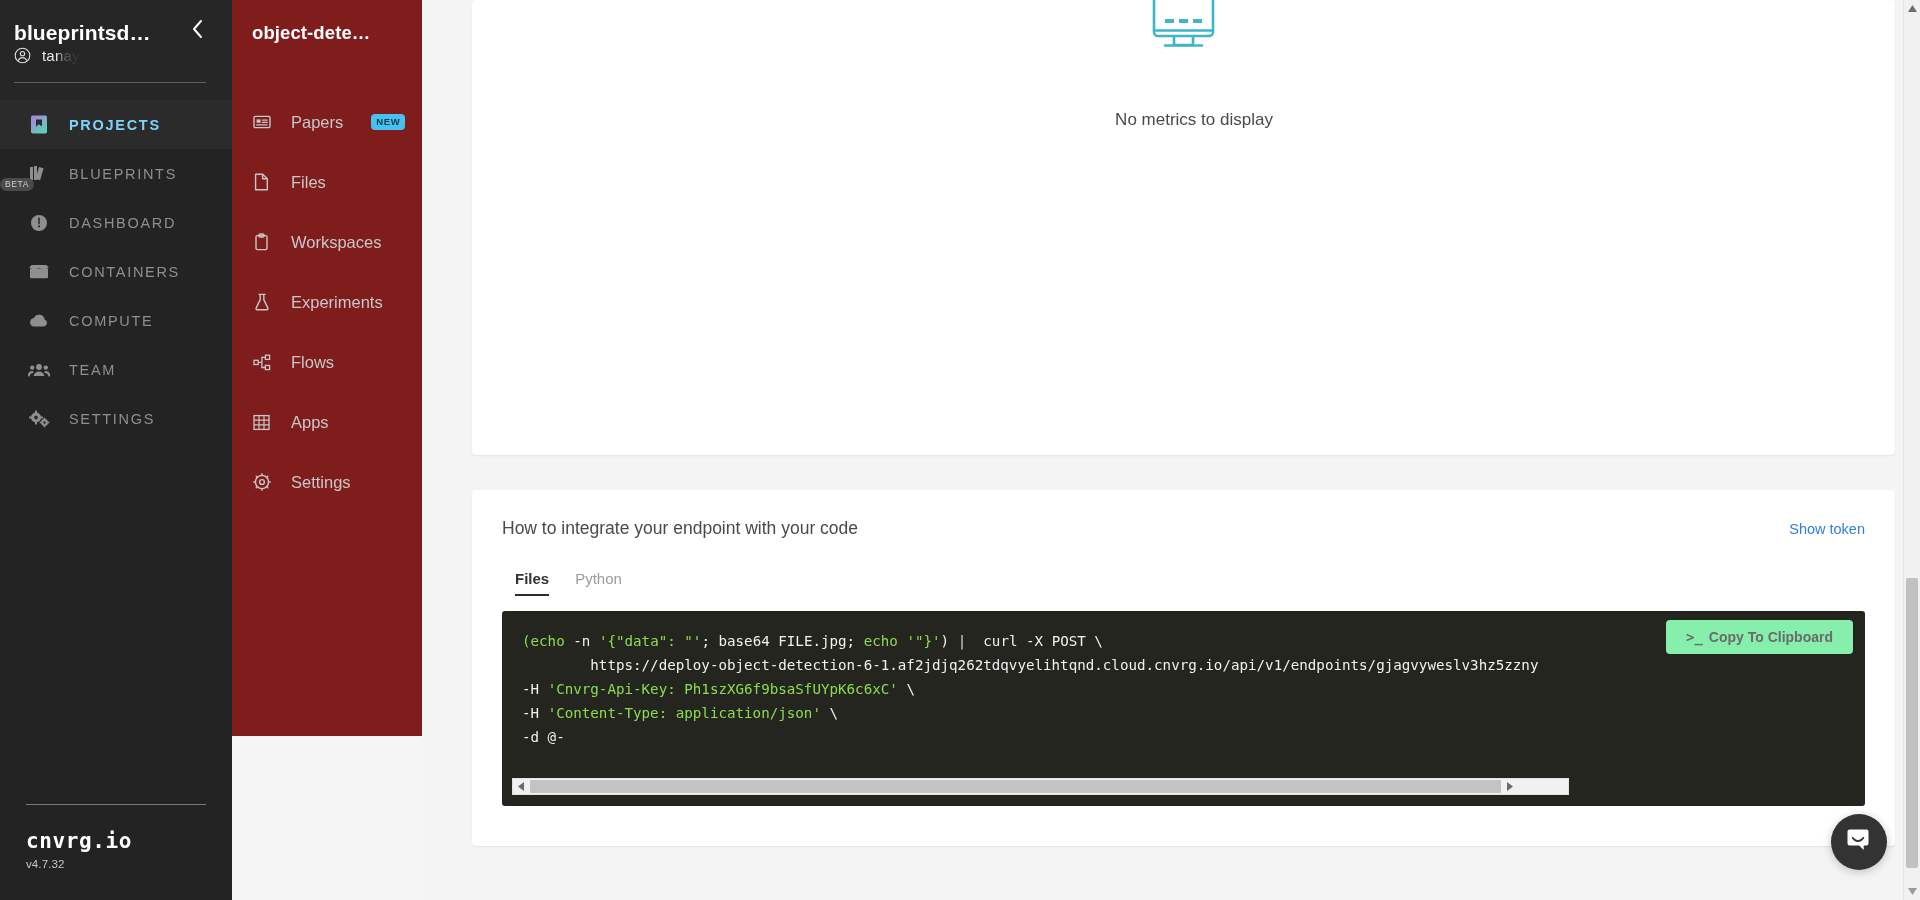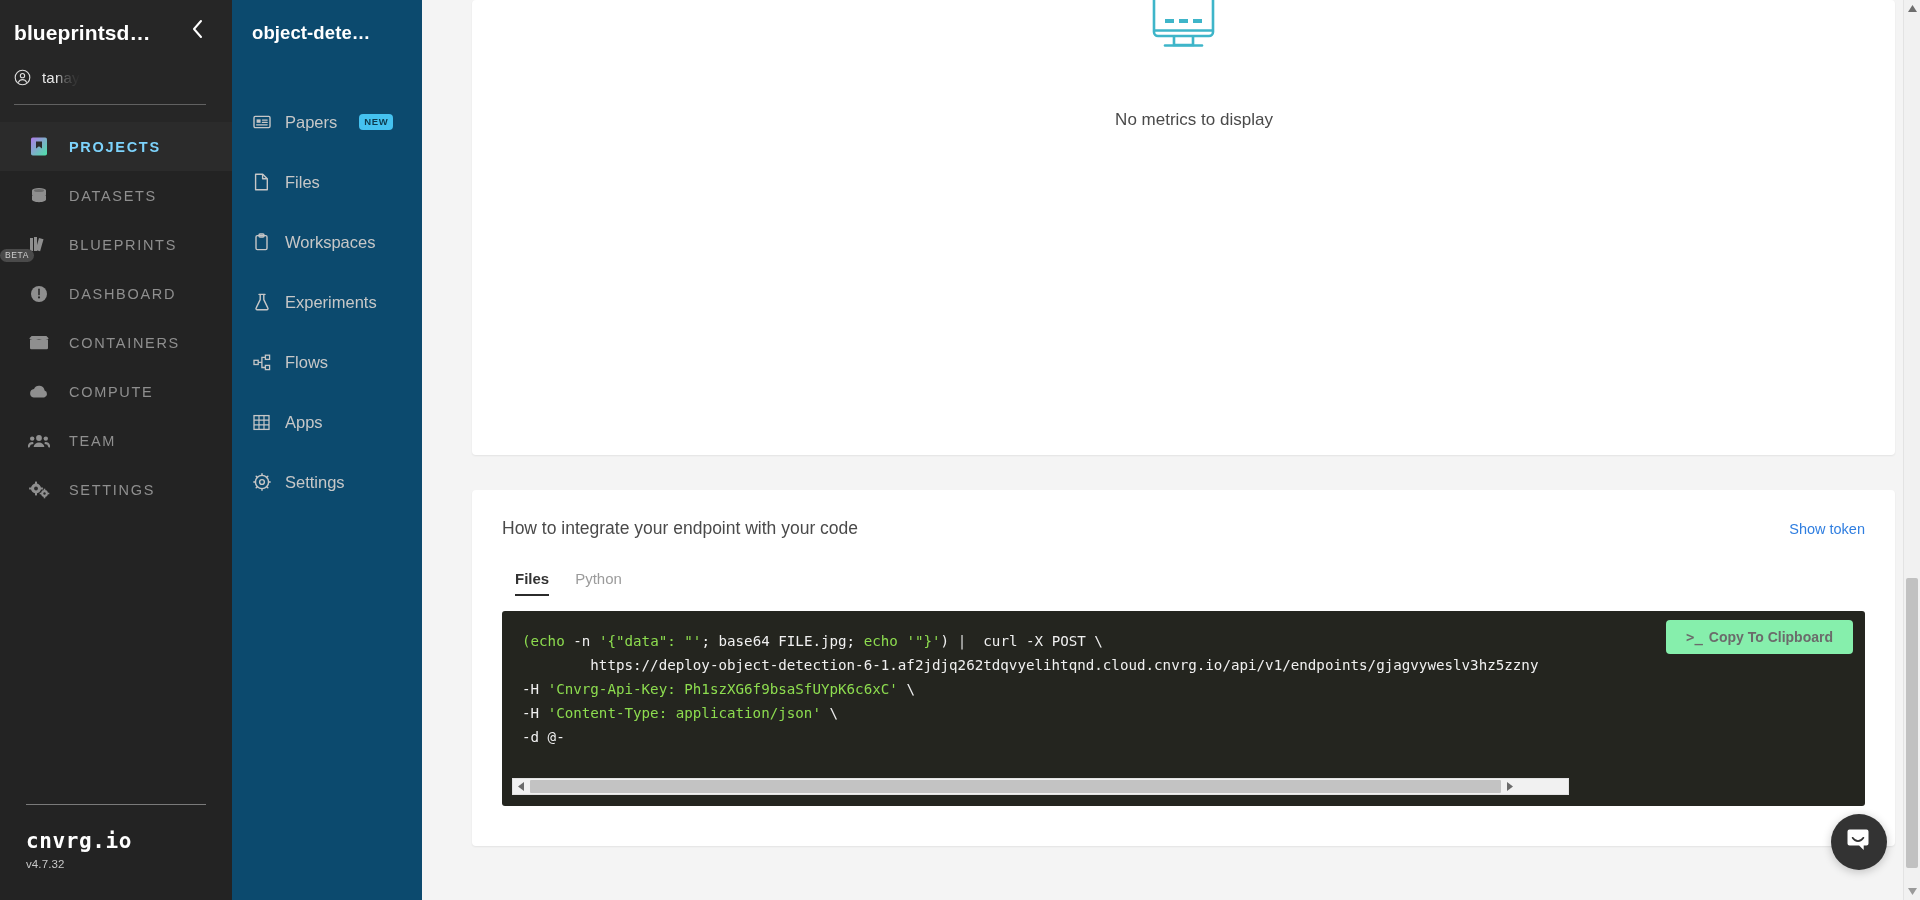--- a/index.html
+++ b/index.html
@@ -22,21 +22,21 @@
   .org-block { padding: 18px 26px 0 14px; background: #262626; }
   .org-row { display: flex; align-items: center; justify-content: space-between; }
   .org-name {
     color: #ffffff; font-size: 21px; font-weight: bold;
     letter-spacing: .1px; line-height: 26px;
   }
   .collapse-btn {
     color: #fff; font-size: 22px; line-height: 1;
     cursor: pointer; padding: 0 2px 3px 10px; font-weight: 300;
   }
-  .user-row { display: flex; align-items: flex-end; gap: 11px; margin-top: 22px; }
+  .user-row { display: flex; align-items: flex-end; gap: 11px; }
   .user-avatar-icon { width: 17px; height: 17px; flex: 0 0 17px; }
   .user-name {
     color: #e8e8e8; font-size: 15px; letter-spacing: .2px;
     white-space: nowrap; overflow: hidden;
     -webkit-mask-image: linear-gradient(to right, #000 0, #000 38%, rgba(0,0,0,.35) 52%, rgba(0,0,0,.12) 74%, rgba(0,0,0,0) 95%);
             mask-image: linear-gradient(to right, #000 0, #000 38%, rgba(0,0,0,.35) 52%, rgba(0,0,0,.12) 74%, rgba(0,0,0,0) 95%);
   }
   .org-divider { height: 1px; background: #616161; margin: 18px 0 0 0; }
 
   .nav-list { padding-top: 0; }
@@ -63,29 +63,29 @@
   .brand-block { padding: 0 26px 30px 26px; }
   .brand-divider { height: 1px; background: #7a7a7a; margin-bottom: 24px; }
   .brand-name {
     color: #ffffff; font-size: 21px; font-weight: bold;
     font-family: "DejaVu Sans Mono", monospace; letter-spacing: .6px;
   }
   .brand-version { color: #c8c8c8; font-size: 11.5px; margin-top: 5px; letter-spacing: .1px; }
 
   
   .project-sidebar {
-    width: 190px; height: 900px; flex: 0 0 190px;
-    background: #0c4a6e; padding: 22px 0 0 0;
+    width: 190px; height: 736px; flex: 0 0 190px;
+    background: #7f1d1d; padding: 22px 0 0 0;
   }
   .project-title {
     color: #ffffff; font-size: 18.5px; font-weight: bold;
     padding: 0 20px; letter-spacing: .1px; margin-bottom: 48px;
   }
   .proj-item {
-    display: flex; align-items: center; gap: 14px;
+    display: flex; align-items: center; gap: 20px;
     height: 60px; padding: 0 0 0 20px; cursor: pointer;
   }
   .proj-item .proj-icon { width: 19px; height: 19px; flex: 0 0 19px;
     display: flex; align-items: center; justify-content: center; }
   .proj-item .proj-label { font-size: 16.5px; color: #c7c7c7; white-space: nowrap; }
   .proj-item.active .proj-label { color: #4a9fe0; font-weight: bold; }
   .new-badge {
     background: #45c2f0; color: #0d3a4d;
     font-size: 9.5px; font-weight: bold; letter-spacing: .6px;
     border-radius: 4px; padding: 2px 5px 2.5px 5px; margin-left: 8px;
@@ -245,31 +245,20 @@
                   <stop offset="100%" stop-color="#4be3a8"></stop>
             </linearGradient>
               </defs>
             <rect x="2" y="1.5" width="16" height="18" rx="1.8" fill="url(#gp)"></rect>
             <path d="M7 5.5h6v7l-3-2.2-3 2.2z" fill="#2b2b2b"></path>
           </svg>
         </span>
         <span class="nav-label">PROJECTS</span>
       </div>
 
-      <div class="nav-item">
-        <span class="nav-icon">
-          <svg width="20" height="20" viewBox="0 0 20 20" aria-hidden="true">
-            <ellipse cx="10" cy="4.6" rx="7" ry="2.6" fill="#8f8f8f"></ellipse>
-            <path d="M3 4.6v4c0 1.4 3.1 2.6 7 2.6s7-1.2 7-2.6v-4" fill="#8f8f8f"></path>
-            <path d="M3 9.6v4c0 1.4 3.1 2.6 7 2.6s7-1.2 7-2.6v-4" fill="#8f8f8f"></path>
-            <ellipse cx="10" cy="4.6" rx="5" ry="1.5" fill="#2b2b2b" opacity=".35"></ellipse>
-          </svg>
-        </span>
-        <span class="nav-label">DATASETS</span>
-      </div>
 
       <div class="nav-item">
         <span class="nav-icon">
           <svg width="22" height="20" viewBox="0 0 22 20" aria-hidden="true">
             <rect x="2" y="3" width="3" height="13" fill="#8f8f8f"></rect>
             <rect x="6" y="2" width="3" height="14" fill="#8f8f8f"></rect>
             <path d="M11 3l4.5 1.2-3.4 12L7.6 15z" fill="#8f8f8f"></path>
           </svg>
         </span>
         <span class="beta-badge">BETA</span>

